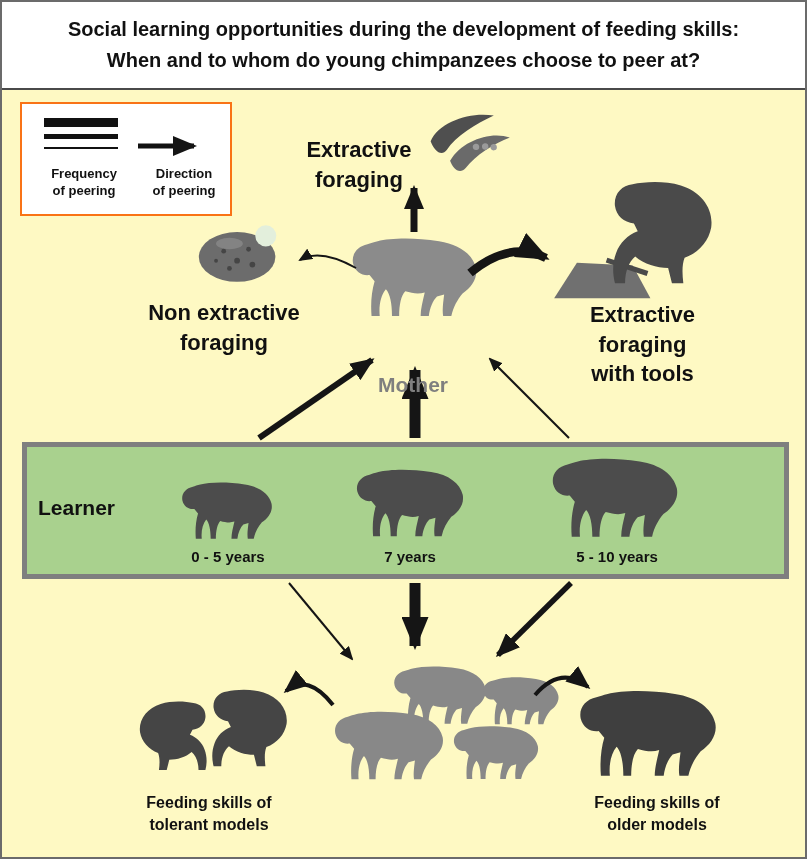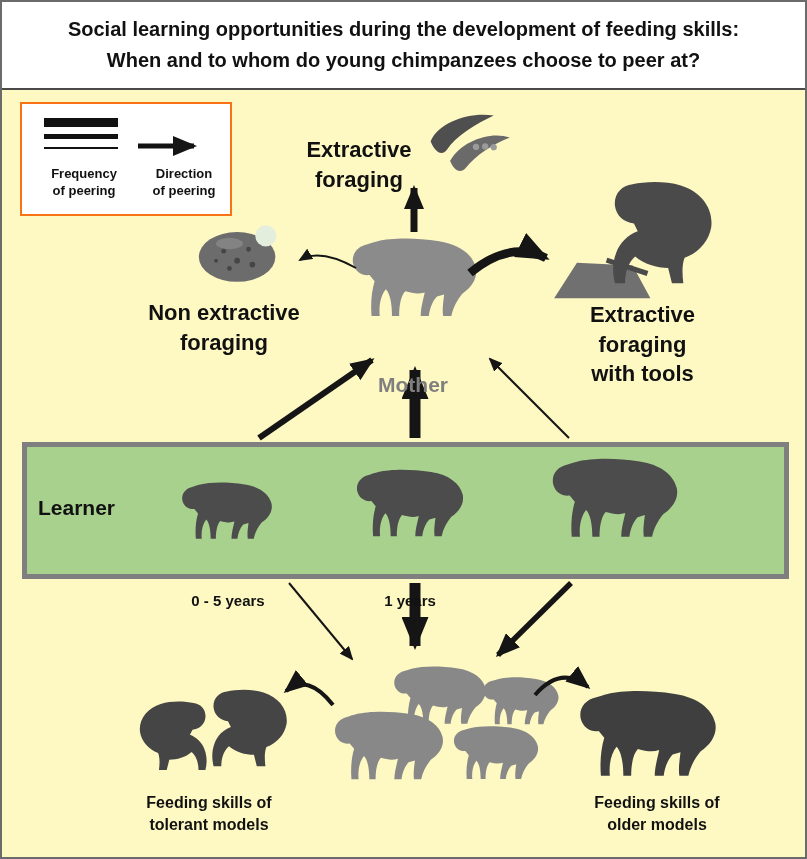--- a/index.html
+++ b/index.html
@@ -28,21 +28,21 @@
   }
   .lg-bar { position:absolute; left:22px; background:#111; }
   .lg-txt { position:absolute; font-weight:bold; font-size:13px; line-height:1.3;
             text-align:center; white-space:pre-line; color:#111; }
   .band {
     position:absolute; left:20px; top:440px; width:767px; height:137px;
     box-sizing:border-box; background:#a9d18e; border:5px solid #7f7f7f;
   }
   .learner-lbl { position:absolute; left:36px; top:494px; font-size:21px;
                  font-weight:bold; color:#111; }
-  .age { font-size:15px;margin-top:44px; }
+  .age { font-size:15px; }
   .big-gray { font-size:21px; }
 </style>
 </head>
 <body>
 
 <div class="figure">
 
   <svg width="0" height="0" style="position:absolute" aria-hidden="true">
     <defs>
       <symbol id="chimp-walk" viewBox="0 0 132 88">
@@ -156,21 +156,22 @@
 
   <div class="lbl" style="left:287px; top:133px; width:140px;">Extractive
 foraging</div>
   <div class="lbl" style="left:142px; top:296px; width:160px;">Non extractive
 foraging</div>
   <div class="lbl" style="left:548px; top:298px; width:185px;">Extractive foraging
 with tools</div>
   <div class="lbl lbl-gray big-gray" style="left:346px; top:325px; width:130px;margin-top:44px;">Mother</div>
 
   <div class="lbl age" style="left:156px; top:545px; width:140px;">0 - 5 years</div>
-  <div class="lbl age" style="left:348px; top:545px; width:120px;">1 years</div>
+  <div class="lbl age" style="left:348px; top:545px; width:120px;">7 years</div>
+  <div class="lbl age" style="left:545px; top:545px; width:140px;">5 - 10 years</div>
 
   <div class="lbl" style="left:122px; top:790px; width:170px; font-size:16px;">Feeding skills of
 tolerant models</div>
   <div class="lbl" style="left:570px; top:790px; width:170px; font-size:16px;">Feeding skills of
 older models</div>
 
   <div class="legend">
     <div class="lg-bar" style="top:14px; width:74px; height:9px;"></div>
     <div class="lg-bar" style="top:30px; width:74px; height:5px;"></div>
     <div class="lg-bar" style="top:43px; width:74px; height:2px;"></div>

